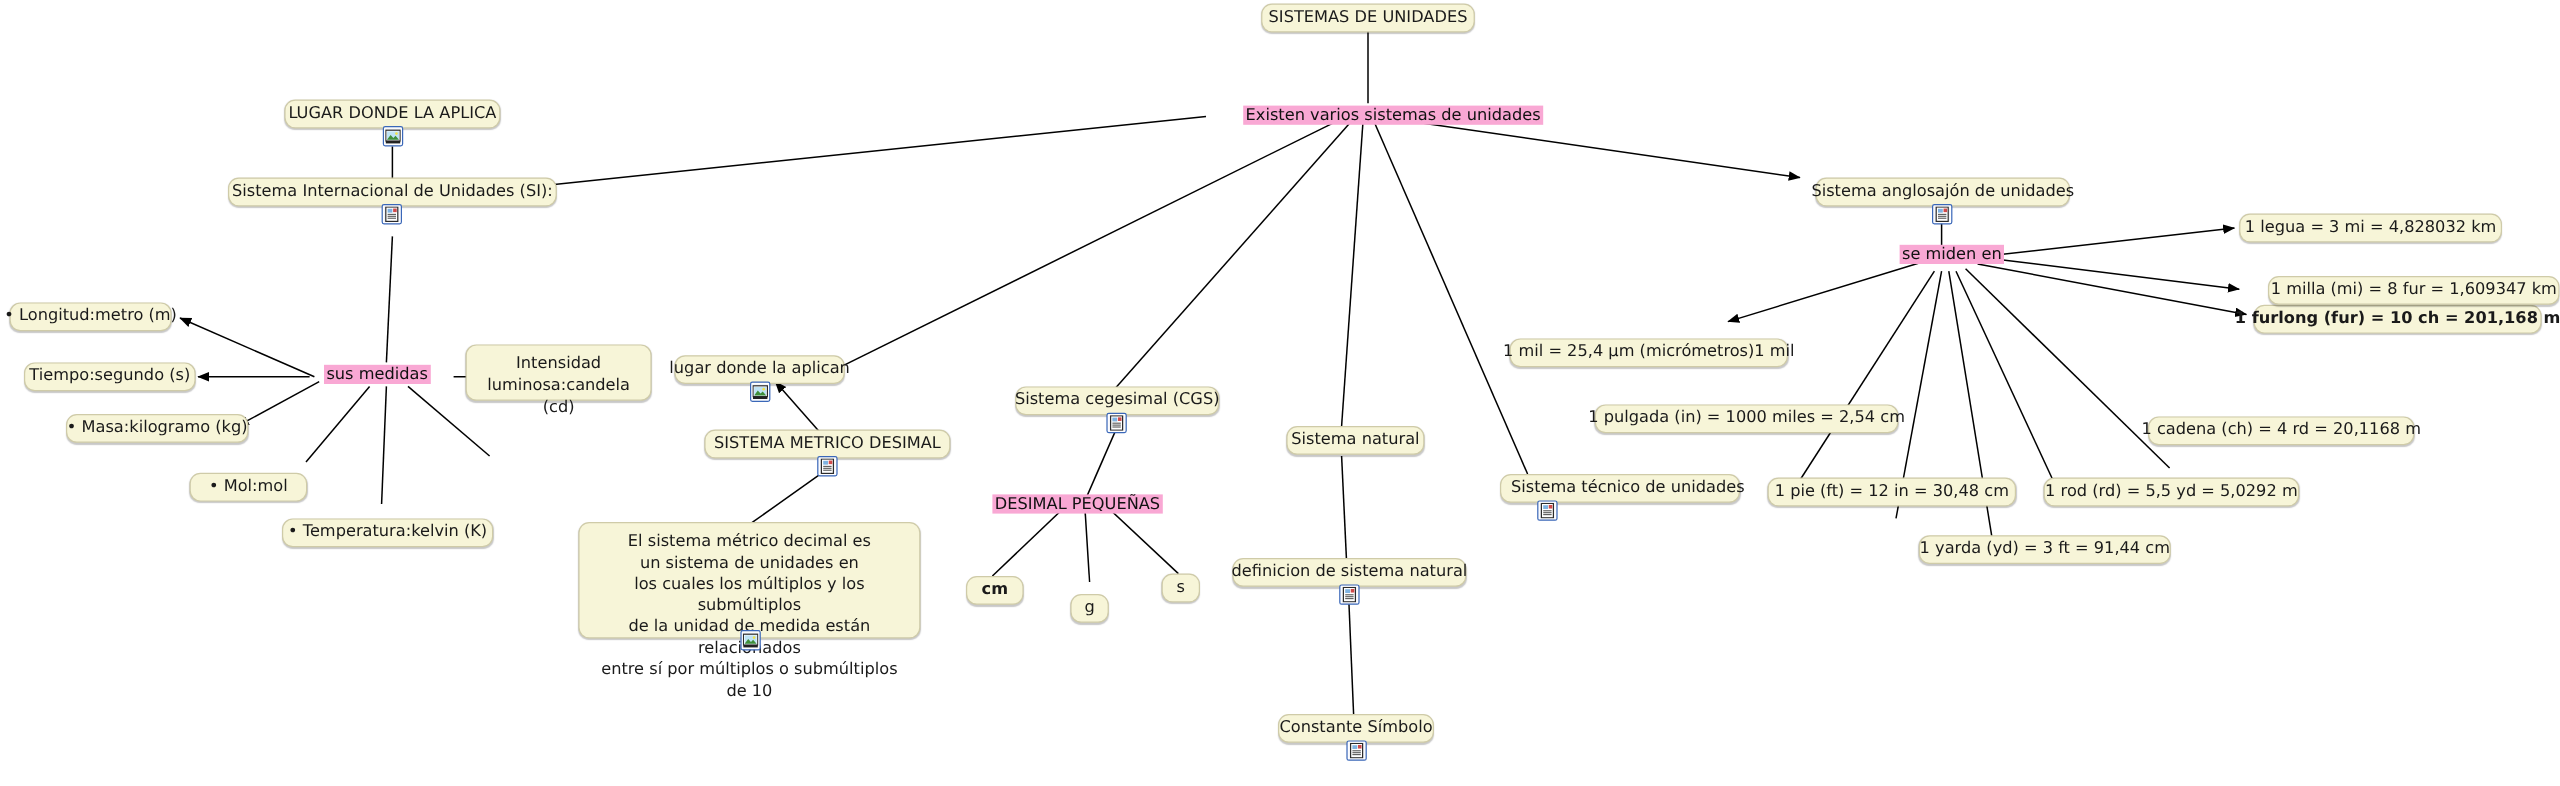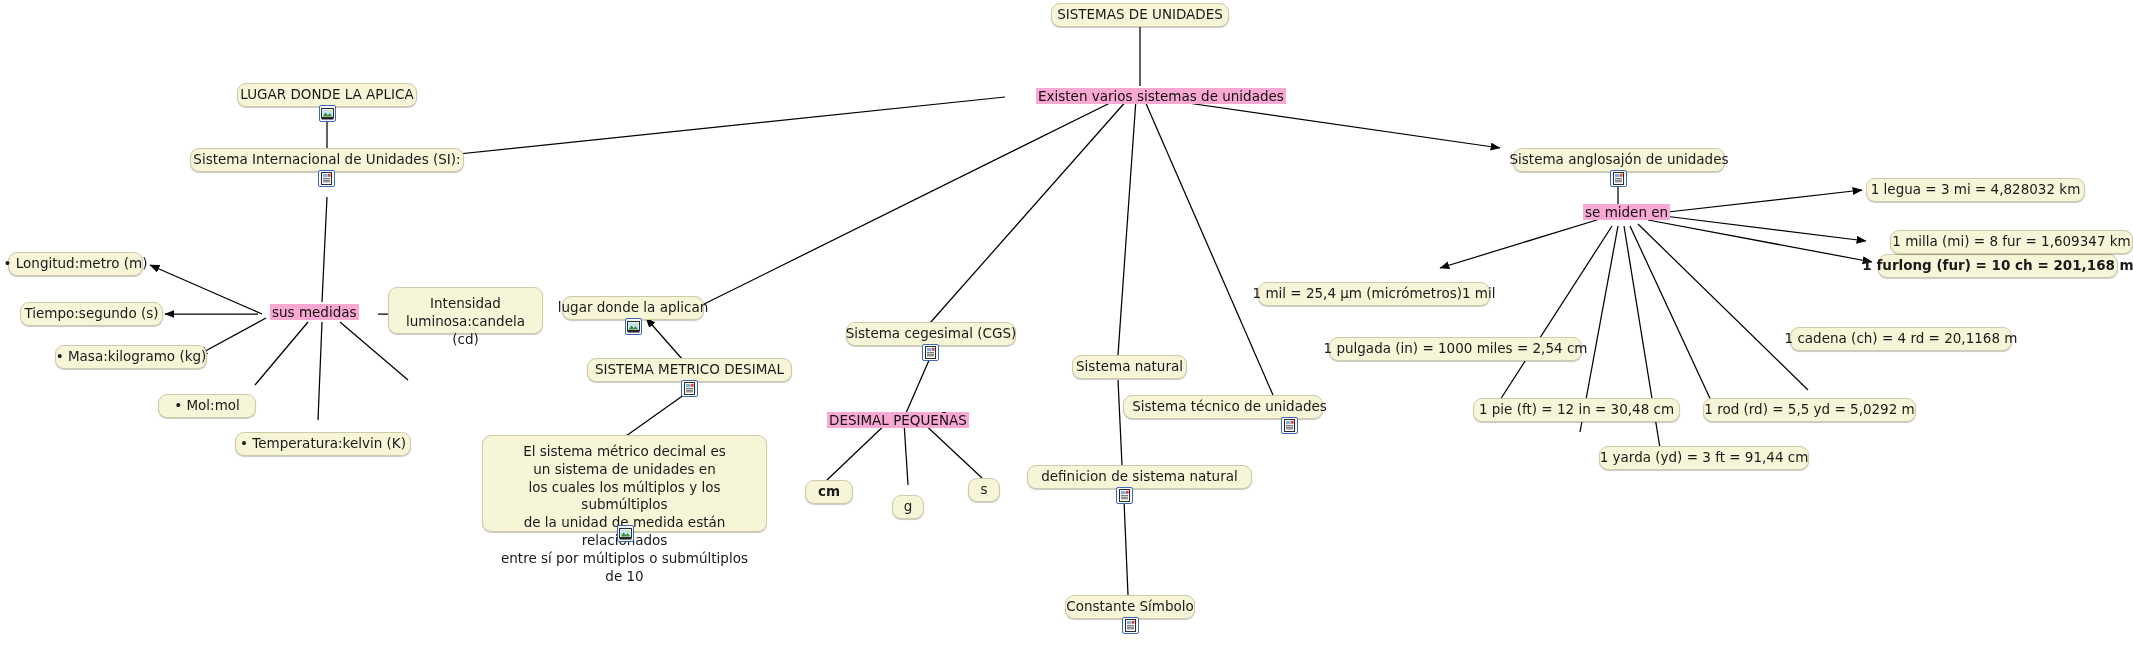--- a/index.html
+++ b/index.html
@@ -258,21 +258,21 @@
     <span>g</span>
   </div>
   <div class="node" style="left:968px; top:478px; width:32px; height:24px;">
     <span>s</span>
   </div>
 
   <div class="node" style="left:1061px; top:355px; width:115px; height:24px;margin-left:11px;">
     <span>Sistema natural</span>
   </div>
 
-  <div class="node" style="left:1027px; top:465px; width:225px; height:24px;">
+  <div class="node" style="left:1027px; top:465px; width:195px; height:24px;">
     <span>definicion de sistema natural</span>
   </div>
   <div class="badge" style="left:1116px; top:487px;">
     <svg width="13" height="13" viewBox="0 0 13 13">
       <rect x="1.5" y="0.5" width="10" height="12" fill="#fff" stroke="#2b2b2b" stroke-width="1"></rect>
       <rect x="3" y="2" width="4" height="3.2" fill="#7fb2e0"></rect>
       <g fill="#555">
           <rect x="3" y="6.2" width="7" height="0.9"></rect>
           <rect x="3" y="7.8" width="7" height="0.9"></rect>
           <rect x="3" y="9.4" width="7" height="0.9"></rect>
@@ -290,21 +290,21 @@
       <rect x="3" y="2" width="4" height="3.2" fill="#7fb2e0"></rect>
       <g fill="#555">
           <rect x="3" y="6.2" width="7" height="0.9"></rect>
           <rect x="3" y="7.8" width="7" height="0.9"></rect>
           <rect x="3" y="9.4" width="7" height="0.9"></rect>
         </g>
       <rect x="7.6" y="1.8" width="3" height="3" fill="#d04b4b"></rect>
     </svg>
   </div>
 
-  <div class="node" style="left:1123px; top:395px; width:200px; height:24px;padding-left:24px;">
+  <div class="node" style="left:1250px; top:395px; width:200px; height:24px;padding-left:24px;">
     <span>Sistema técnico de unidades</span>
   </div>
   <div class="badge" style="left:1281px; top:417px;">
     <svg width="13" height="13" viewBox="0 0 13 13">
       <rect x="1.5" y="0.5" width="10" height="12" fill="#fff" stroke="#2b2b2b" stroke-width="1"></rect>
       <rect x="3" y="2" width="4" height="3.2" fill="#7fb2e0"></rect>
       <g fill="#555">
           <rect x="3" y="6.2" width="7" height="0.9"></rect>
           <rect x="3" y="7.8" width="7" height="0.9"></rect>
           <rect x="3" y="9.4" width="7" height="0.9"></rect>
@@ -346,21 +346,21 @@
   </div>
 
   <div class="node" style="left:1599px; top:446px; width:210px; height:24px;">
     <span>1 yarda (yd) = 3 ft = 91,44 cm</span>
   </div>
 
   <div class="node" style="left:1703px; top:398px; width:213px; height:24px;">
     <span>1 rod (rd) = 5,5 yd = 5,0292 m</span>
   </div>
 
-  <div class="node" style="left:1790px; top:327px; width:222px; height:24px;">
+  <div class="node" style="left:1790px; top:347px; width:222px; height:24px;">
     <span>1 cadena (ch) = 4 rd = 20,1168 m</span>
   </div>
 
   <div class="node" style="left:1878px; top:254px; width:240px; height:24px;font-weight:bold;">
     <span>1 furlong (fur) = 10 ch = 201,168 m</span>
   </div>
 
   <div class="node" style="left:1890px; top:230px; width:243px; height:24px;">
     <span>1 milla (mi) = 8 fur = 1,609347 km</span>
   </div>

